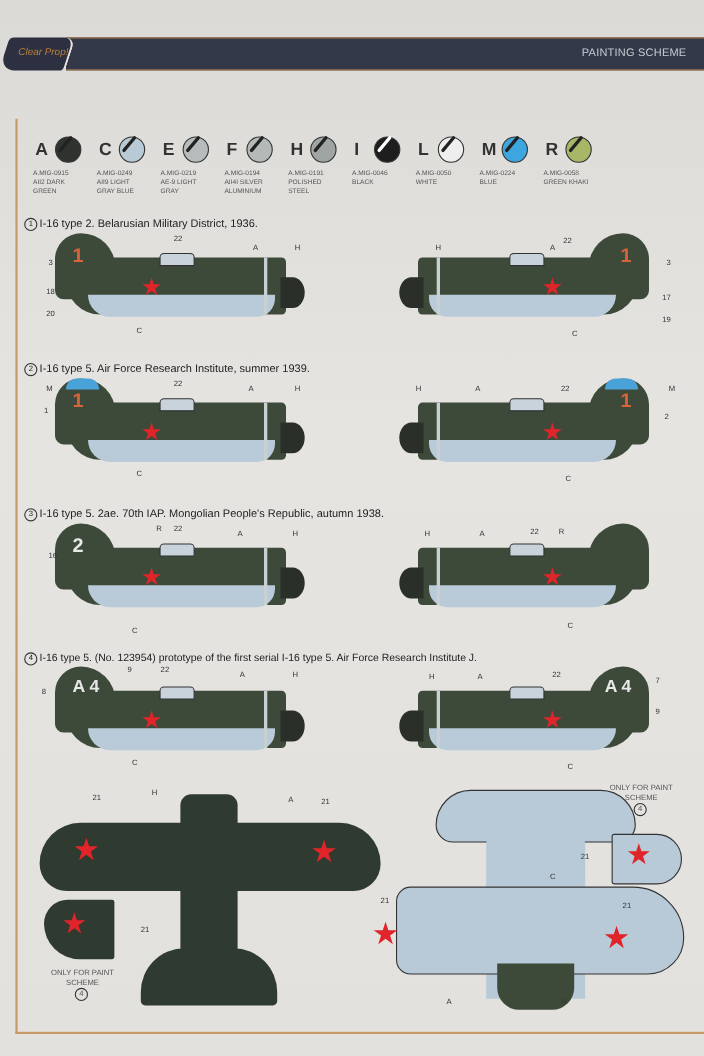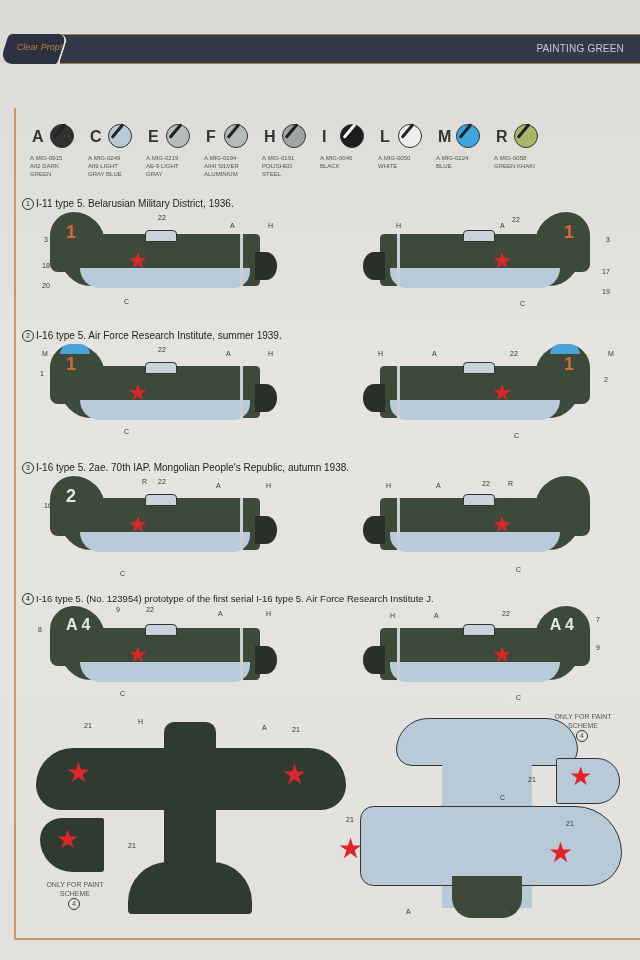--- a/index.html
+++ b/index.html
@@ -43,21 +43,21 @@
   .cowl-dark{position:absolute;left:92px;top:158px;width:70px;height:42px;background:#3d4a3a;border-radius:0 0 20px 20px;}
   .only-note{position:absolute;font-size:7px;color:#555;text-align:center;line-height:9px;}
   .panel-piece{position:absolute;border-radius:40px 4px 4px 60px;}
 </style>
 </head>
 <body>
 
 <div class="sheet">
 
   <div class="banner">
-    <span class="banner-title">PAINTING GREEN</span>
+    <span class="banner-title">PAINTING SCHEME</span>
   </div>
   <div class="logo">
     <span>Clear Prop!</span>
   </div>
 
   <div class="frame"></div>
 
   <div class="legend">
     <div class="swatch">
       <span class="letter">A</span>
@@ -141,21 +141,21 @@
       <span class="dot" style="background:#a6b868"></span>
       <span class="brush"></span>
       <div class="code">
           <div>A.MIG-0058</div>
           <div>GREEN KHAKI</div>
         </div>
     </div>
   </div>
 
   <div class="section-title" style="left:22px;top:198px;">
-    <span class="num-circle">1</span><span>I-11 type 5. Belarusian Military District, 1936.</span>
+    <span class="num-circle">1</span><span>I-16 type 2. Belarusian Military District, 1936.</span>
   </div>
   <div class="plane" style="left:50px;top:212px;">
     <div class="tail"></div>
       <div class="fuselage"></div>
       <div class="belly"></div>
       <div class="canopy"></div>
       <div class="spinner"></div>
       <div class="ring"></div>
     <span class="star">★</span>
     <span class="tailnum">1</span>

